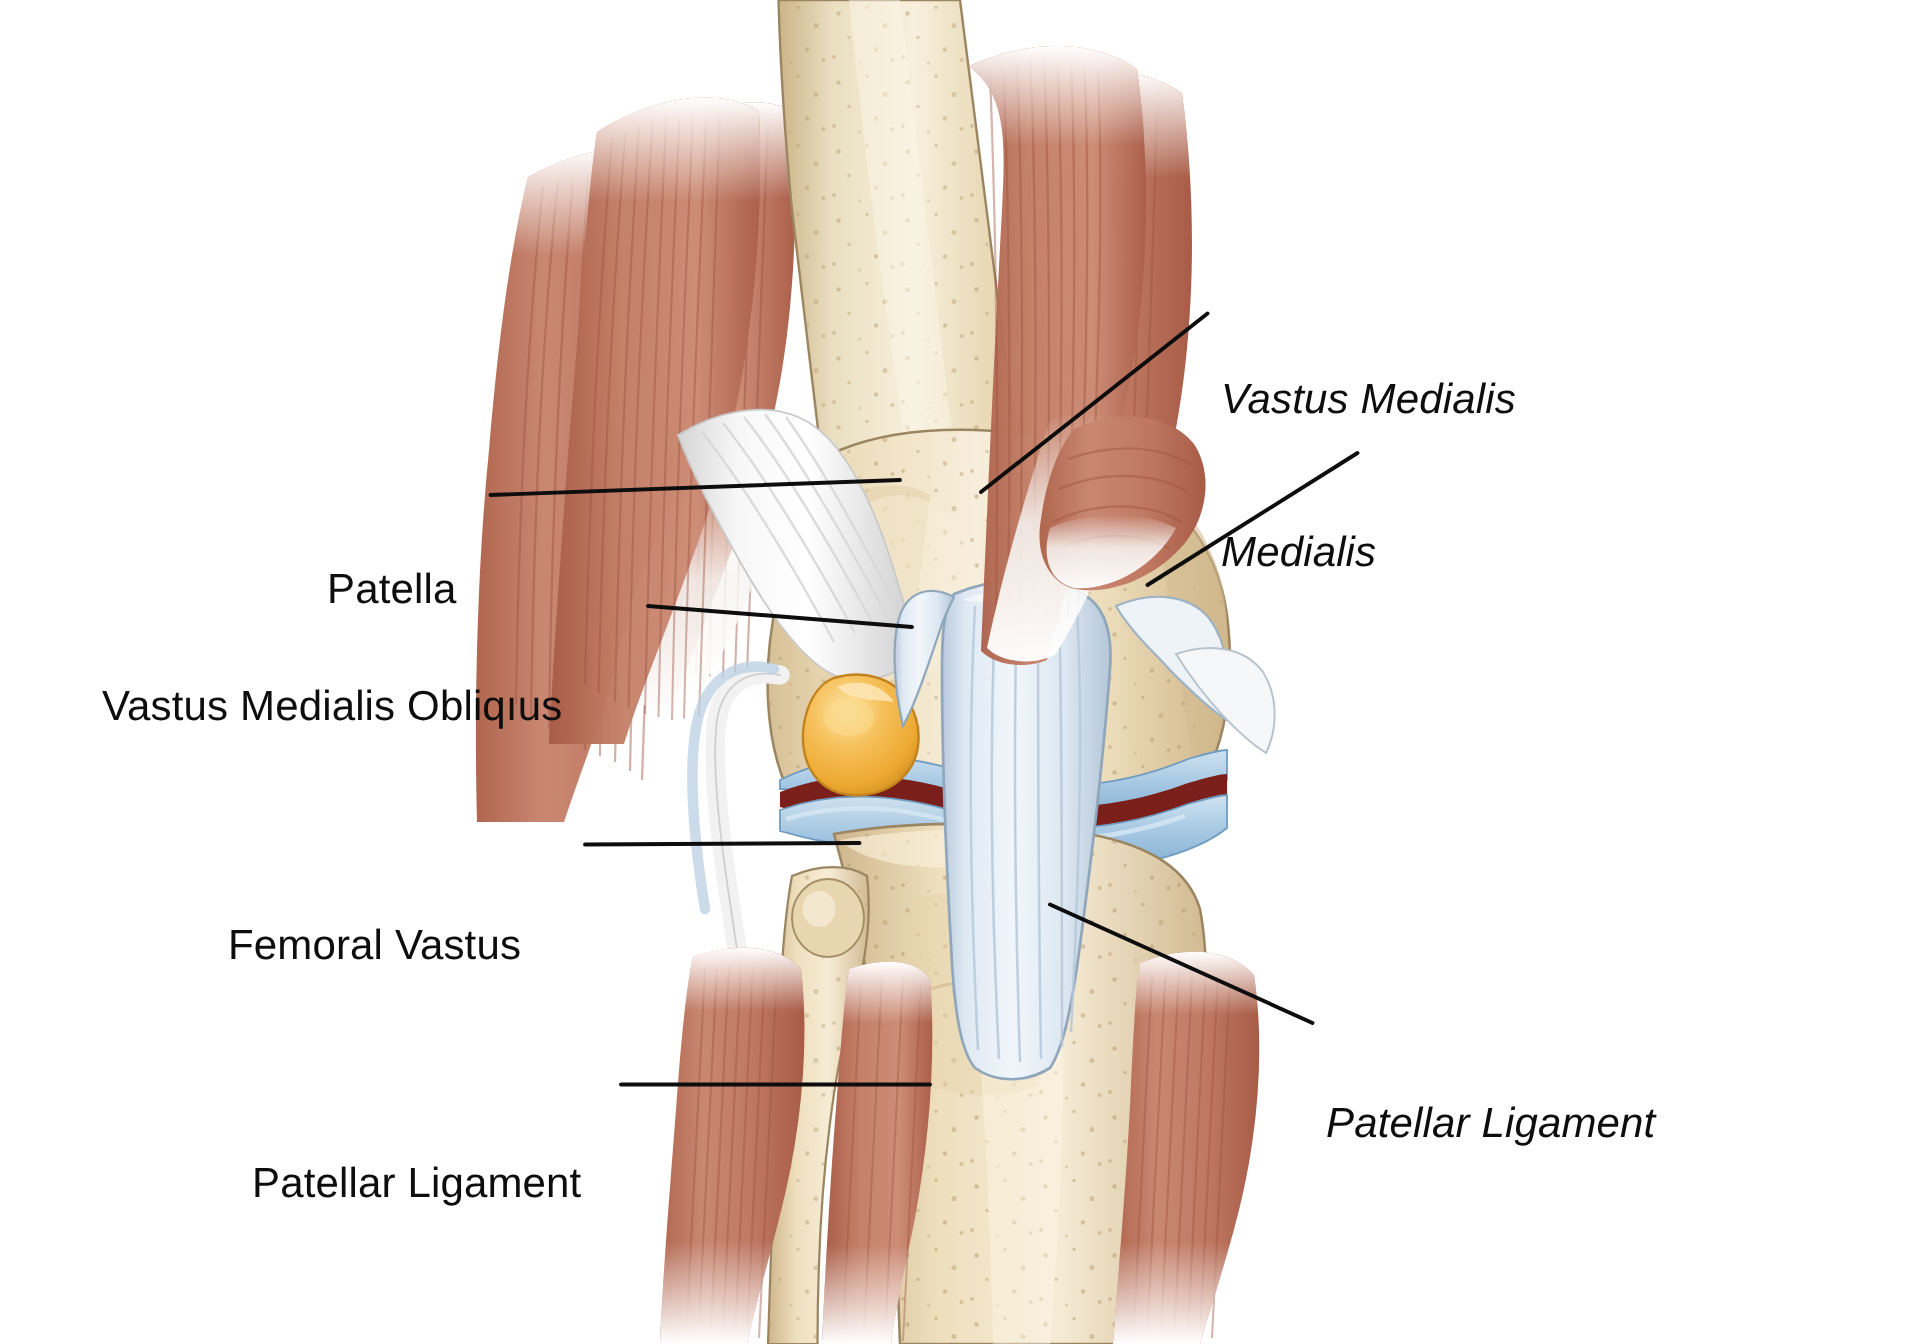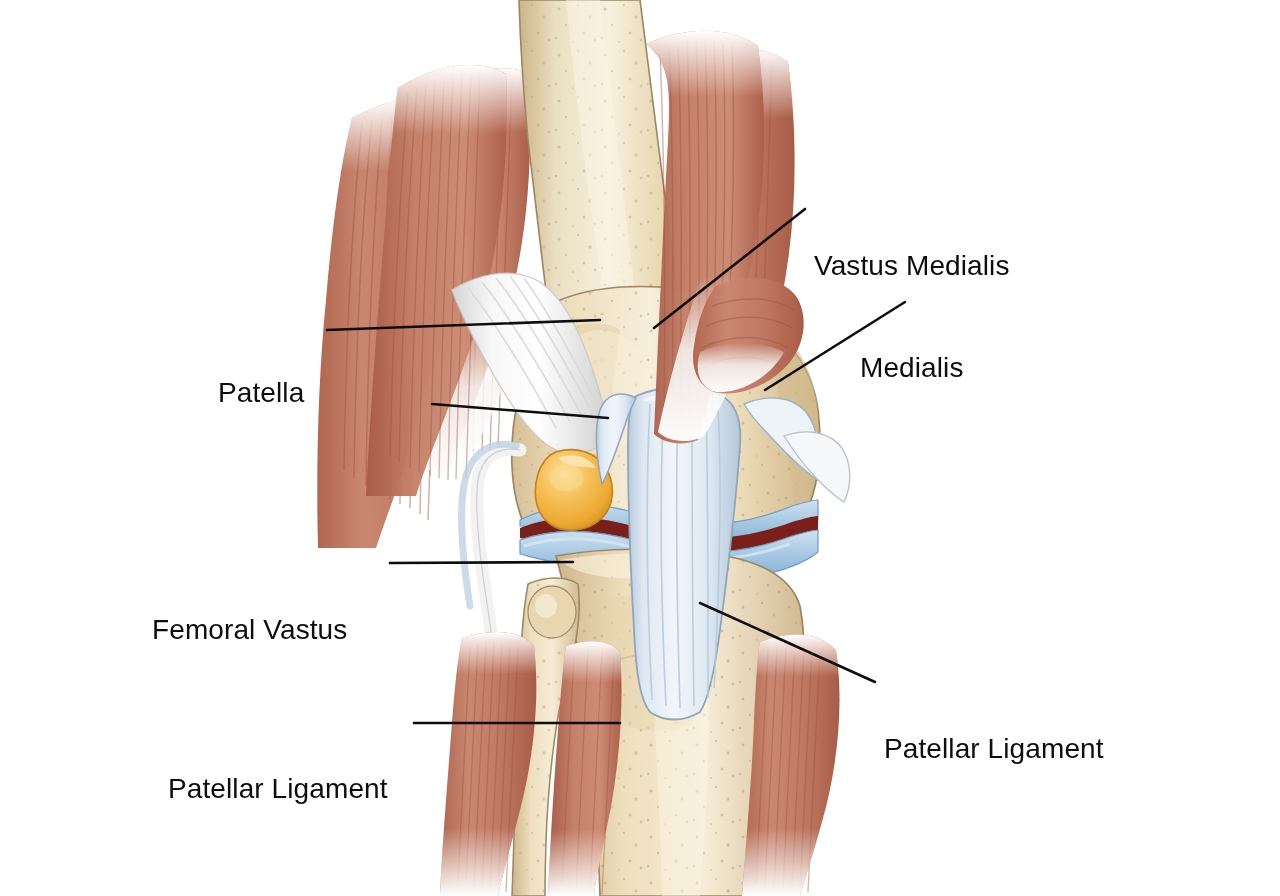--- a/index.html
+++ b/index.html
@@ -13,21 +13,21 @@
   #figure{position:absolute;inset:0;width:1280px;height:896px;}
   .lbl{
     position:absolute;
     color:#0d0d0d;
     font-size:28px;
     line-height:34px;
     white-space:pre;
     letter-spacing:0.1px;
     font-family:"Liberation Sans","DejaVu Sans",sans-serif;
   }
-  .lbl.r{text-align:center;}
+  .lbl.r{text-align:left;font-style:italic;}
   .lbl.l{text-align:center;}
 </style>
 </head>
 <body>
 
 <div id="stage">
 
   <svg id="figure" viewBox="0 0 1280 896" xmlns="http://www.w3.org/2000/svg">
     <defs>
 
@@ -457,20 +457,23 @@
   <div class="lbl r" style="left:814px;top:181px;">
     <div>Vastus Medialis</div>
     <div>Medialis</div>
   </div>
 
 
   <div class="lbl l" style="left:218px;top:308px;">
     <div>Patella</div>
   </div>
 
+  <div class="lbl l" style="left:68px;top:386px;">
+    <div>Vastus Medialis Obliqıus</div>
+  </div>
 
   <div class="lbl l" style="left:152px;top:545px;">
     <div>Femoral Vastus</div>
   </div>
 
   <div class="lbl r" style="left:884px;top:664px;">
     <div>Patellar Ligament</div>
   </div>
 
   <div class="lbl l" style="left:168px;top:704px;">

